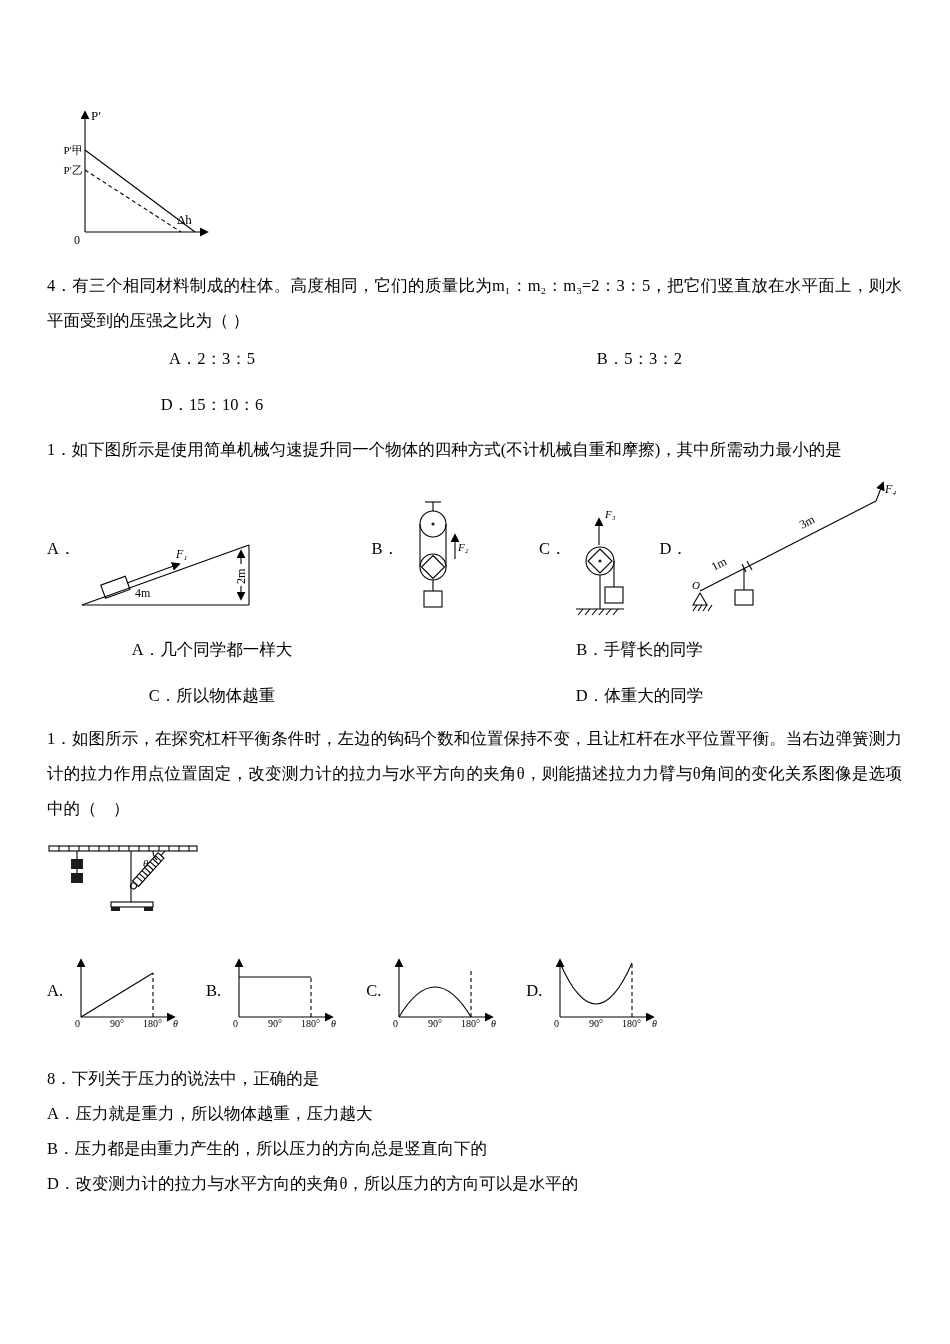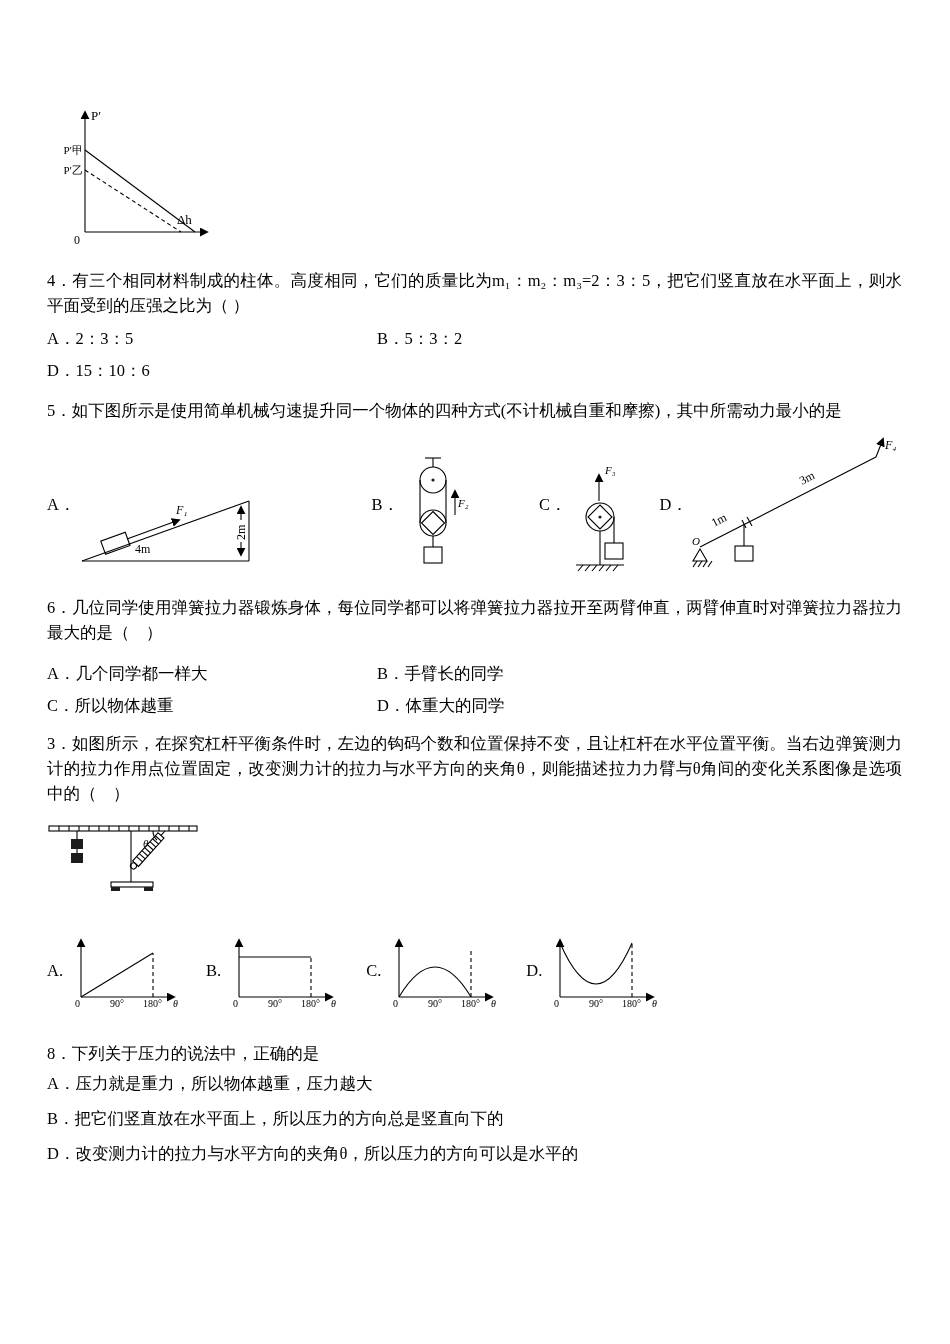--- a/index.html
+++ b/index.html
@@ -6,29 +6,29 @@
   * { margin:0; padding:0; box-sizing:border-box; }
   html,body { background:#ffffff; }
   .page {
     position:relative;
     width:950px; height:1344px; overflow:hidden;
     background:#fff; color:#000;
     padding:0 48px 30px 47px;
     font-family:"Liberation Serif","DejaVu Serif",serif;
     font-size:16.5px;
   }
-  .stem { line-height:25px; text-align:justify; }
+  .stem { line-height:35px; text-align:justify; }
   .mt-chart { margin-top:104px; display:block; }
   .mt22 { margin-top:22px; }
   .mt18 { margin-top:18px; }
   .mt16 { margin-top:16px; }
   .mt14 { margin-top:14px; }
   .opt-grid {
     display:grid; grid-template-columns:330px 1fr;
-    row-gap:10px; margin-top:10px;
+    row-gap:24px; margin-top:10px;text-align:center;
   }
   .fig-row { display:flex; align-items:flex-end; margin-top:10px; }
   .fig-label { align-self:center; flex:0 0 auto; white-space:nowrap; }
   .graph-row { display:flex; align-items:flex-end; margin-top:24px; }
   .apparatus { display:block; margin-top:8px; }
   .q8-opt { line-height:35px; }
   svg { flex:0 0 auto; }
   svg text { font-family:"Liberation Serif","DejaVu Serif",serif; fill:#000; }
   .st { stroke:#000; fill:none; stroke-width:1.1; }
   .fill { fill:#1c1c1c; stroke:none; }
@@ -58,21 +58,21 @@
     <text x="27" y="140" font-size="12">0</text>
   </svg>
 
   <p class="stem mt22">4．有三个相同材料制成的柱体。高度相同，它们的质量比为m₁：m₂：m₃=2：3：5，把它们竖直放在水平面上，则水平面受到的压强之比为（ ）</p>
   <div class="opt-grid">
     <span>A．2：3：5</span>
     <span>B．5：3：2</span>
     <span>D．15：10：6</span>
   </div>
 
-  <p class="stem mt16">5．如下图所示是使用简单机械匀速提升同一个物体的四种方式(不计机械自重和摩擦)，其中所需动力最小的是</p>
+  <p class="stem mt16">1．如下图所示是使用简单机械匀速提升同一个物体的四种方式(不计机械自重和摩擦)，其中所需动力最小的是</p>
   <div class="fig-row">
 
     <span class="fig-label">A．</span>
 
     <svg width="180" height="84" viewBox="0 0 180 84" style="margin-left:4px;margin-bottom:6px">
       <line class="st" x1="3" y1="74" x2="170" y2="74"></line>
       <line class="st" x1="170" y1="74" x2="170" y2="14"></line>
       <line class="st" x1="3" y1="74" x2="170" y2="14"></line>
       <rect class="st" x="23.4" y="49.3" width="26" height="14" transform="rotate(-19.8 36.4 56.3)"></rect>
       <line class="st" x1="48" y1="52" x2="100" y2="33" marker-end="url(#arr)"></line>
@@ -126,29 +126,28 @@
       <line class="st" x1="50" y1="87" x2="54" y2="95"></line>
       <line class="st" x1="55" y1="84" x2="60" y2="93"></line>
       <line class="st" x1="52" y1="91" x2="52" y2="113"></line>
       <rect class="st" x="43" y="113" width="18" height="15"></rect>
       <polygon class="st" points="8,116 1,128 15,128"></polygon>
       <path class="st" d="M1,134L5,128 M6,134L10,128 M11,134L15,128 M16,134L20,128"></path>
       <text x="0" y="112" font-size="11" font-style="italic">O</text>
     </svg>
   </div>
 
-  <p class="stem mt18">6．几位同学使用弹簧拉力器锻炼身体，每位同学都可以将弹簧拉力器拉开至两臂伸直，两臂伸直时对弹簧拉力器拉力最大的是（　）</p>
   <div class="opt-grid" style="margin-top:18px">
     <span>A．几个同学都一样大</span>
     <span>B．手臂长的同学</span>
     <span>C．所以物体越重</span>
     <span>D．体重大的同学</span>
   </div>
 
-  <p class="stem mt14">3．如图所示，在探究杠杆平衡条件时，左边的钩码个数和位置保持不变，且让杠杆在水平位置平衡。当右边弹簧测力计的拉力作用点位置固定，改变测力计的拉力与水平方向的夹角θ，则能描述拉力力臂与θ角间的变化关系图像是选项中的（　）</p>
+  <p class="stem mt14">1．如图所示，在探究杠杆平衡条件时，左边的钩码个数和位置保持不变，且让杠杆在水平位置平衡。当右边弹簧测力计的拉力作用点位置固定，改变测力计的拉力与水平方向的夹角θ，则能描述拉力力臂与θ角间的变化关系图像是选项中的（　）</p>
 
   <svg class="apparatus" width="170" height="95" viewBox="0 0 170 95">
     <rect class="st" x="2" y="12" width="148" height="5"></rect>
     <path class="st" d="M12,12v5 M22,12v5 M32,12v5 M42,12v5 M52,12v5 M62,12v5 M72,12v5 M82,12v5 M92,12v5 M102,12v5 M112,12v5 M122,12v5 M132,12v5 M142,12v5"></path>
     <line class="st" x1="30" y1="17" x2="30" y2="25"></line>
     <rect class="fill" x="24" y="25" width="12" height="10"></rect>
     <line class="st" x1="30" y1="35" x2="30" y2="39"></line>
     <rect class="fill" x="24" y="39" width="12" height="10"></rect>
     <line class="st" x1="84" y1="17" x2="84" y2="68" stroke-width="2.4"></line>
     <rect class="st" x="64" y="68" width="42" height="5"></rect>
@@ -210,16 +209,16 @@
       <line class="st" x1="86" y1="64" x2="86" y2="10" stroke-dasharray="4,3"></line>
       <text x="8" y="74" font-size="10">0</text>
       <text x="43" y="74" font-size="10">90°</text>
       <text x="76" y="74" font-size="10">180°</text>
       <text x="106" y="74" font-size="10" font-style="italic">θ</text>
     </svg>
   </div>
 
   <p class="stem" style="margin-top:32px">8．下列关于压力的说法中，正确的是</p>
   <p class="q8-opt">A．压力就是重力，所以物体越重，压力越大</p>
-  <p class="q8-opt">B．把它们竖直放在水平面上，所以压力的方向总是竖直向下的</p>
+  <p class="q8-opt">B．压力都是由重力产生的，所以压力的方向总是竖直向下的</p>
   <p class="q8-opt">D．改变测力计的拉力与水平方向的夹角θ，所以压力的方向可以是水平的</p>
 
 </div>
 
 </body></html>

